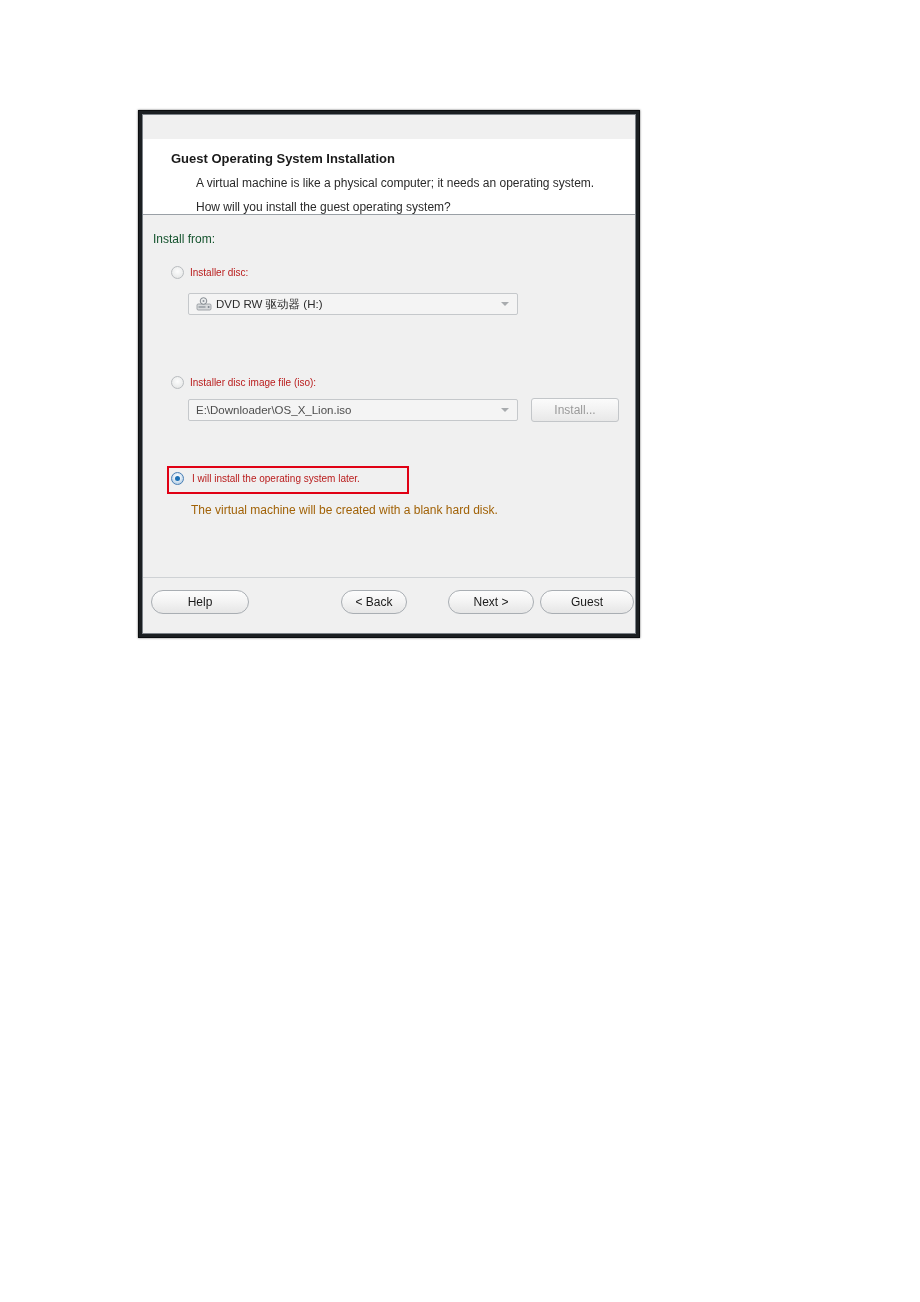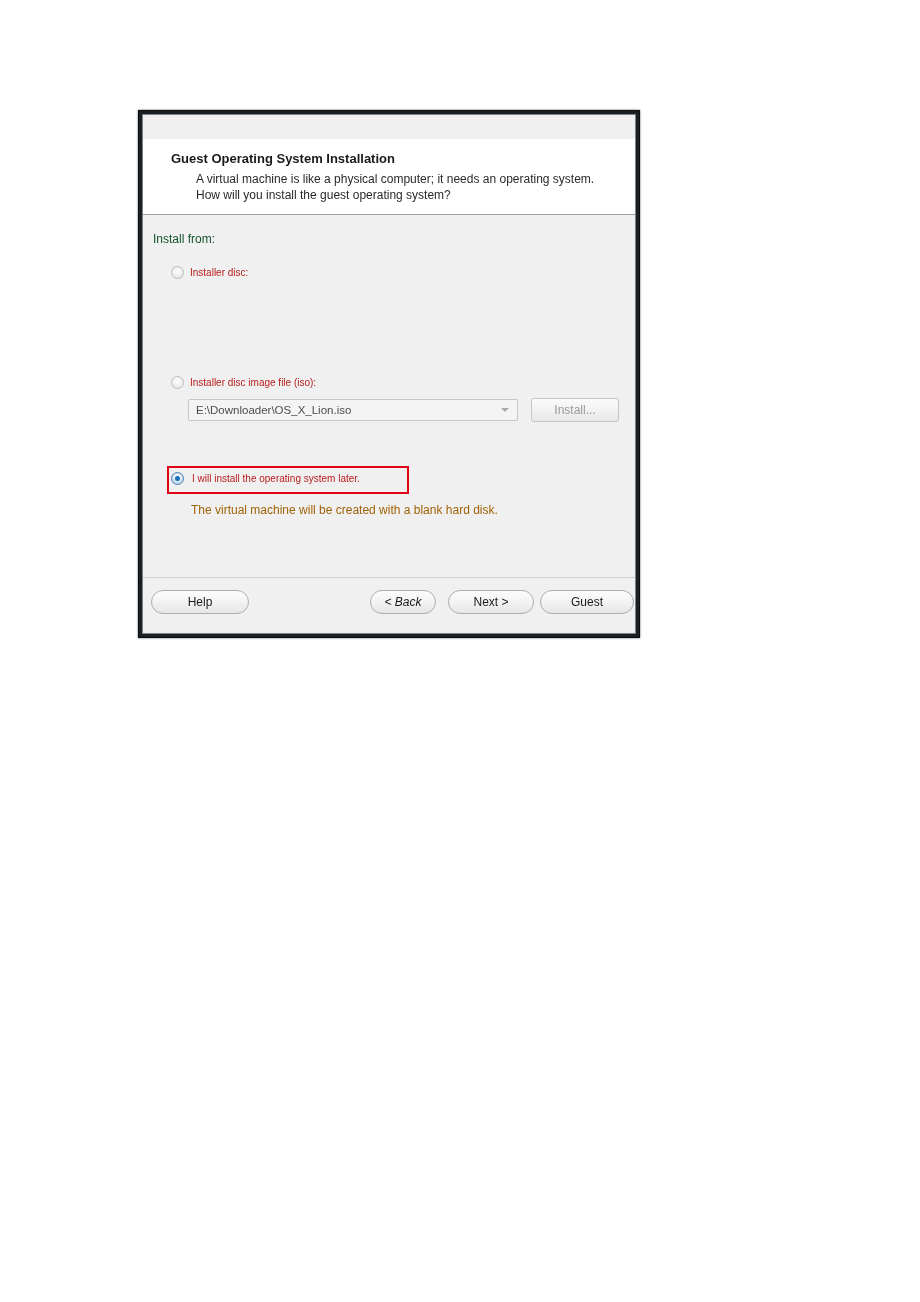--- a/index.html
+++ b/index.html
@@ -109,21 +109,21 @@
     font-weight: bold;
     color: #1a1a1a;
   }
   .header-desc {
     position: absolute;
     left: 53px;
     top: 32px;
     width: 420px;
     font-size: 12px;
     color: #2a2a2a;
-    line-height: 16px;
+    line-height: 24px;
   }
 
   
   .body-area {
     position: absolute;
     left: 0;
     top: 100px;
     width: 100%;
     bottom: 56px;
     background: #f0f0f0;
@@ -279,21 +279,21 @@
     border-radius: 12px;
     background: linear-gradient(180deg,#fcfcfc 0%, #f4f4f4 45%, #e6e6e6 100%);
     font-size: 12px;
     color: #1a1a1a;
     display: flex;
     align-items: center;
     justify-content: center;
     font-family: "Liberation Sans", sans-serif;
   }
   .btn.b-help   { left: 8px;   width: 98px; }
-  .btn.b-back   { left: 227px; width: 66px; font-style: italic; }
+  .btn.b-back   { left: 198px; width: 66px; }
   .btn.b-next   { left: 305px; width: 86px; }
   .btn.b-cancel { left: 397px; width: 94px; }
 </style>
 </head>
 <body>
 
 <div id="wizard-dialog">
   <div id="wizard-inner">
 
 
@@ -304,20 +304,33 @@
 
     <div class="body-area">
 
       <div class="install-from-label">Install from:</div>
 
       <div class="radio-row r-disc">
         <span class="radio off"></span>
         <span class="radio-label">Installer disc:</span>
       </div>
 
+      <div class="combo c-disc">
+        <span class="drive-icon">
+          <svg width="16" height="14" viewBox="0 0 16 14">
+            <rect x="1" y="7" width="14" height="6" rx="1.2" fill="#d8dadc" stroke="#8f9499" stroke-width="0.8"></rect>
+            <rect x="2.5" y="9.2" width="7" height="1.6" fill="#9aa0a6"></rect>
+            <circle cx="12.6" cy="10" r="1" fill="#7e868e"></circle>
+            <circle cx="7.5" cy="4" r="3.3" fill="#e9ebec" stroke="#7b8188" stroke-width="0.9"></circle>
+            <circle cx="7.5" cy="4" r="1" fill="#8d9399"></circle>
+          </svg>
+        </span>
+        <span class="combo-text">DVD RW 驱动器 (H:)</span>
+        <span class="combo-arrow"></span>
+      </div>
 
       <div class="radio-row r-iso">
         <span class="radio off"></span>
         <span class="radio-label">Installer disc image file (iso):</span>
       </div>
 
       <div class="combo c-iso">
         <span class="combo-text">E:\Downloader\OS_X_Lion.iso</span>
         <span class="combo-arrow"></span>
       </div>

